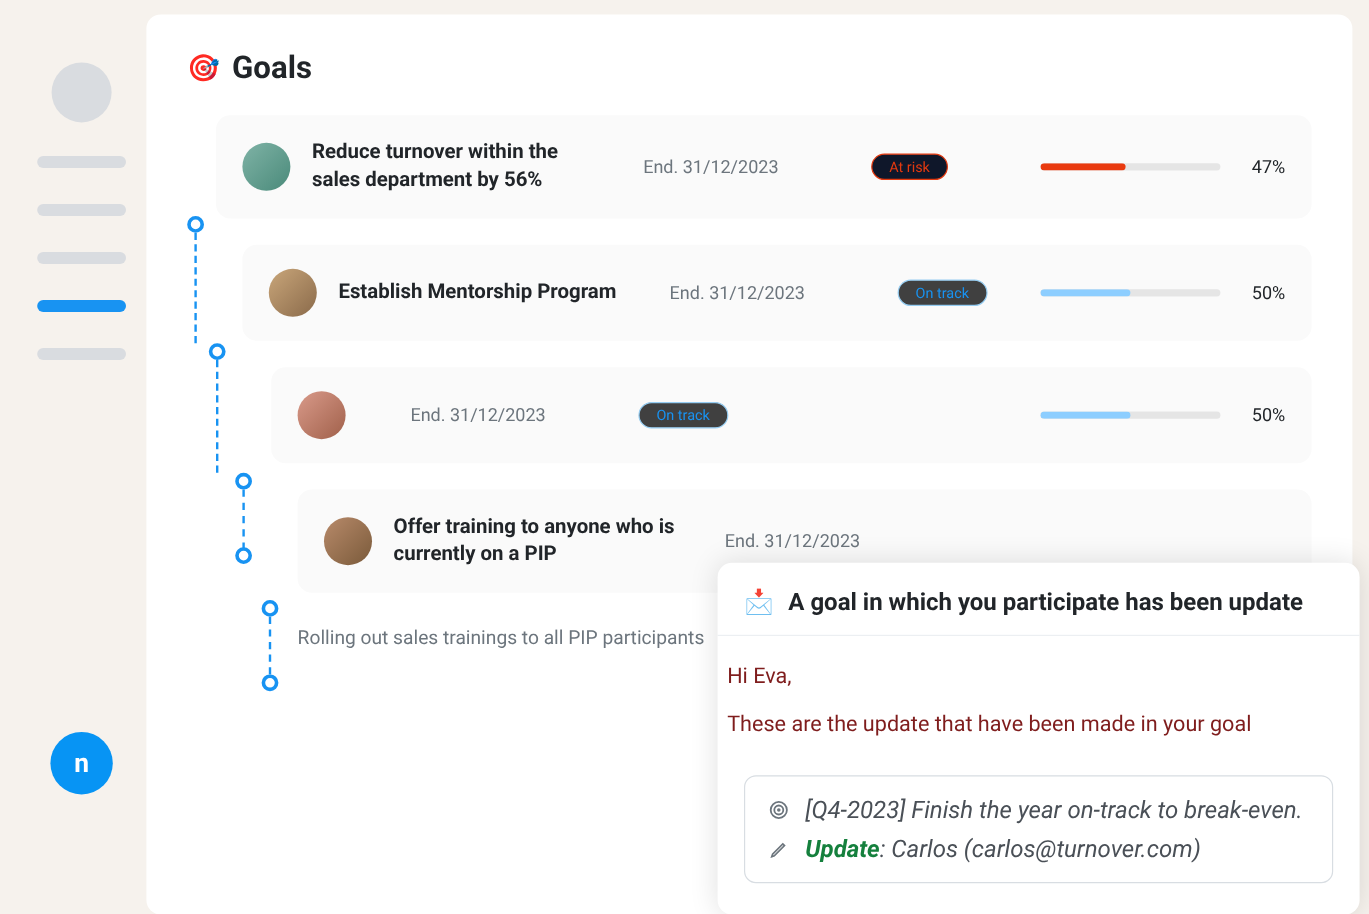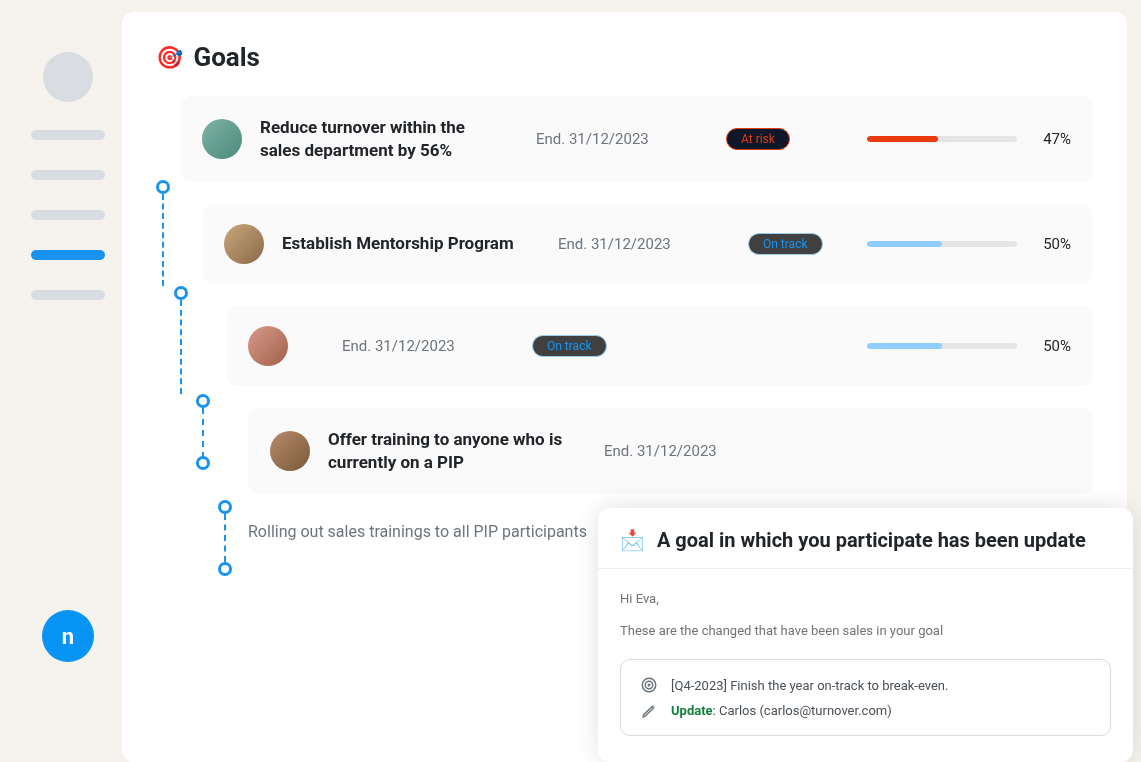--- a/index.html
+++ b/index.html
@@ -173,32 +173,33 @@
   display:flex;
   align-items:center;
   gap:12px;
   padding:20px 22px 16px 22px;
   border-bottom:1px solid #eceff2;
   font-size:20px;
   font-weight:700;
   color:#212529;
 }
 .notif-body {
-  padding:20px 22px 10px 22px;
-  color:#737373;
-  font-size:13px;
+  padding:20px 22px 10px 8px;
+  color:#7f1d1d;
+  font-size:18px;
   line-height:1.55;
 }
 .notif-box {
-  margin:8px 22px 0 22px;
+  margin:18px 22px 0 22px;
   border:1px solid #d8dde2;
   border-radius:10px;
   padding:16px 18px;
-  font-size:13px;
+  font-size:20px;
   color:#4a5057;
+  font-style:italic;
 }
 .notif-box-row { display:flex; align-items:center; gap:12px; margin-bottom:8px; }
 .notif-box-row:last-child { margin-bottom:0; }
 .notif-box .icon { width:20px; display:inline-flex; justify-content:center; color:#6c757d; }
 .bold { font-weight:700; color:#15803d; }
 </style>
 </head>
 <body>
 
 <div class="app">
@@ -285,21 +286,21 @@
   </main>
 </div>
 
 <div class="notif">
   <div class="notif-header">
     <span>📩</span>
     <span>A goal in which you participate has been update</span>
   </div>
   <div class="notif-body">
     <div>Hi Eva,</div>
-    <div style="margin-top:12px;">These are the changed that have been sales in your goal</div>
+    <div style="margin-top:12px;">These are the update that have been made in your goal</div>
   </div>
   <div class="notif-box">
     <div class="notif-box-row">
       <span class="icon">
         <svg width="18" height="18" viewBox="0 0 24 24" fill="none" stroke="#6c757d" stroke-width="2">
             <circle cx="12" cy="12" r="9"></circle>
             <circle cx="12" cy="12" r="5"></circle>
             <circle cx="12" cy="12" r="1"></circle>
           </svg>
       </span>

